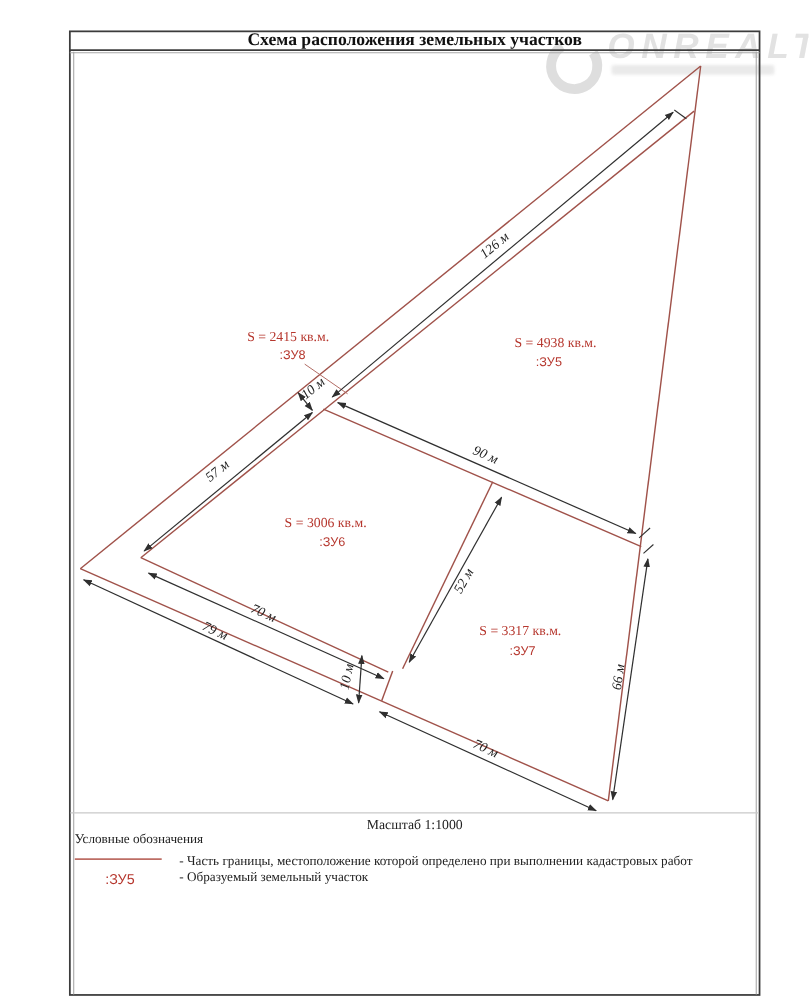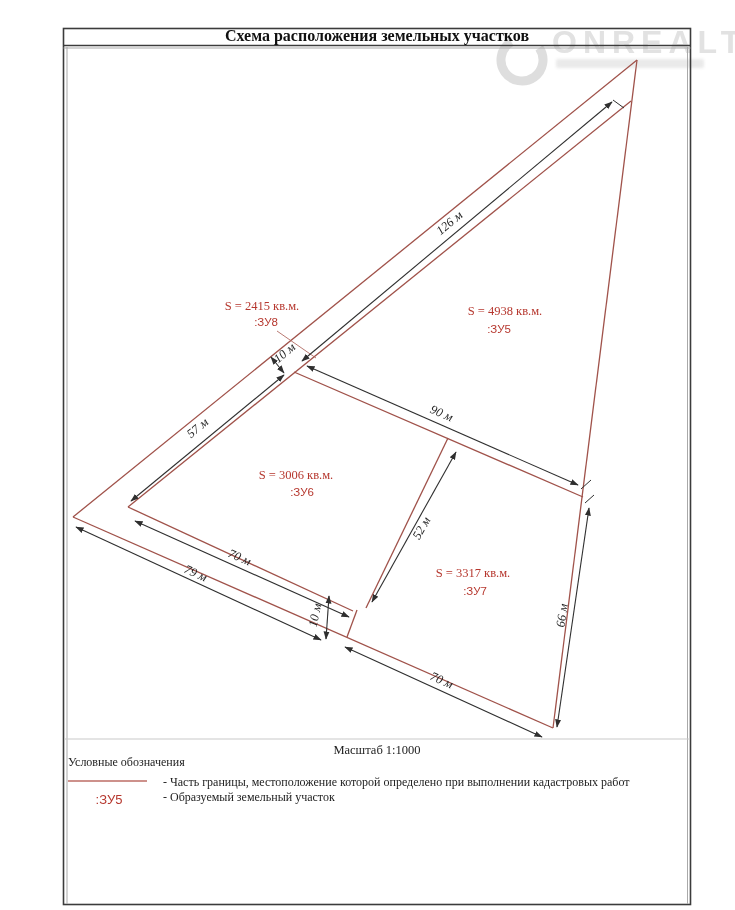--- a/index.html
+++ b/index.html
@@ -2,21 +2,21 @@
 <html><head>
 <meta charset="utf-8">
 <style>
   html,body{margin:0;padding:0;}
   body{
     width:735px;height:910px;background:#ffffff;position:relative;
     overflow:hidden;font-family:"Liberation Serif",serif;
   }
   .page{position:absolute;inset:0;}
   
-  .watermark{position:absolute;inset:0;z-index:1;pointer-events:none;}
+  .watermark{position:absolute;inset:0;z-index:1;pointer-events:none;font-style:italic;}
   .wm-logo{position:absolute;left:492px;top:30px;width:60px;height:60px;}
   .wm-text{
     position:absolute;left:552px;top:24px;
     font-family:"Liberation Sans",sans-serif;font-weight:bold;
     font-size:32px;letter-spacing:6px;color:#e2e2e2;white-space:nowrap;
   }
   .wm-sub{
     position:absolute;left:556px;top:59px;width:148px;height:9px;
     background:#eaeaea;filter:blur(1.5px);border-radius:2px;
   }

